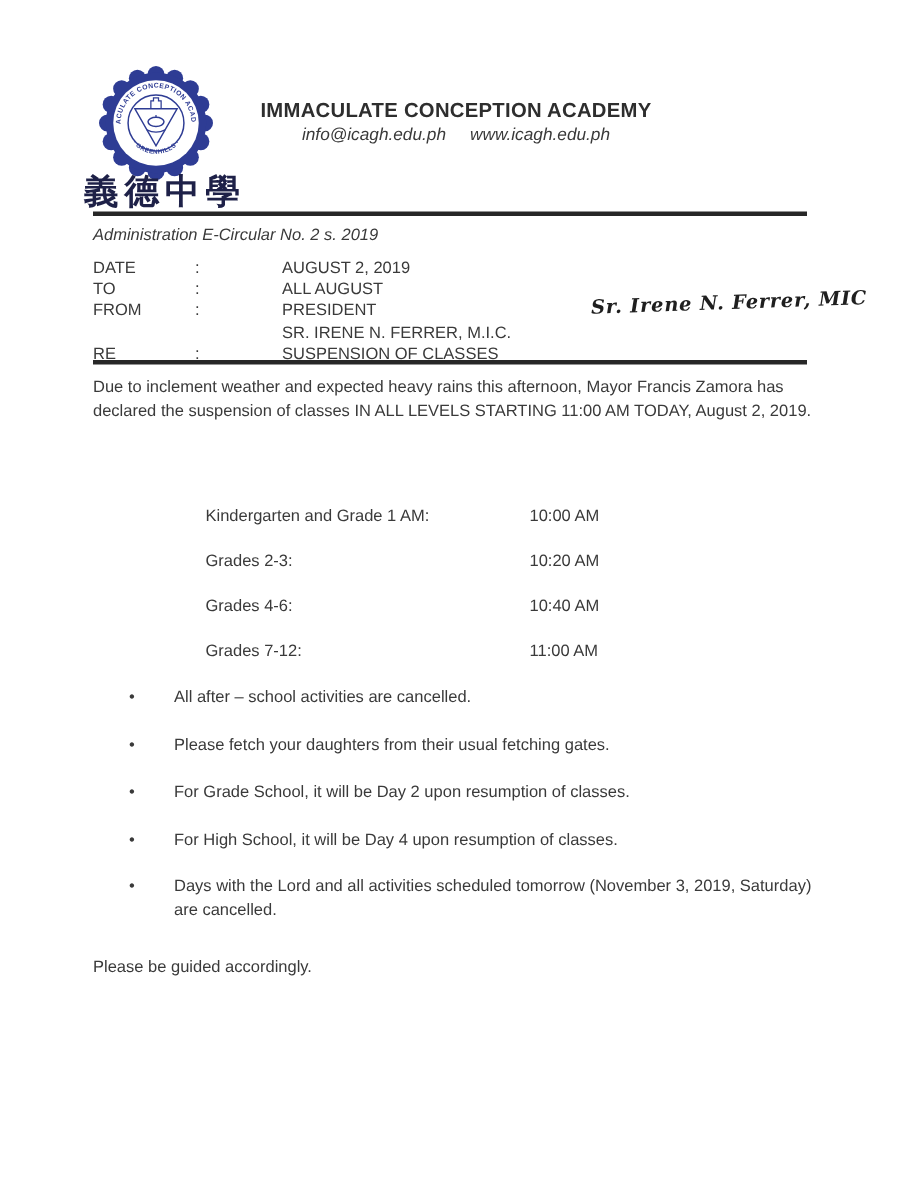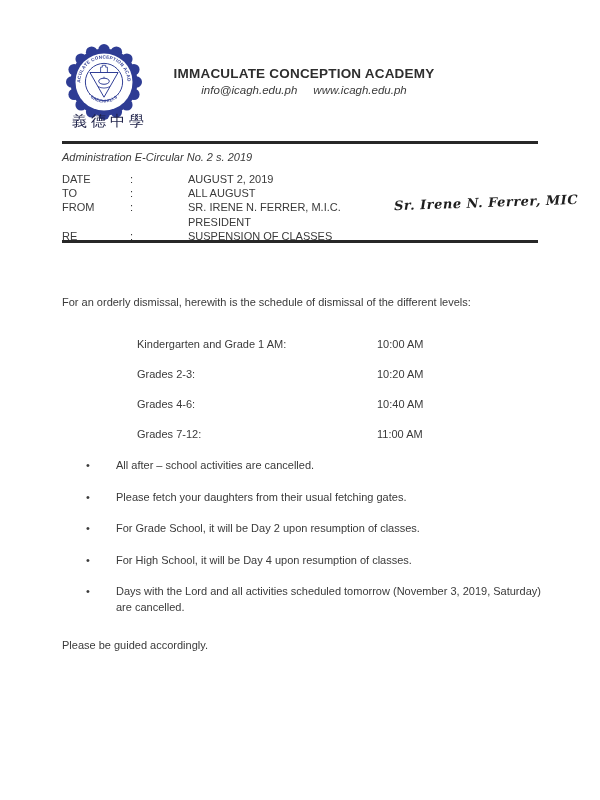--- a/index.html
+++ b/index.html
@@ -14,22 +14,22 @@
     color: #3a3a3a;
     overflow: hidden;
   }
 
   
   .logo { position: absolute; left: 66px; top: 44px; width: 76px; height: 76px; }
   .chinese-name {
     position: absolute; left: 56px; top: 112px; width: 108px;
     text-align: center;
     font-family: "DejaVu Serif", serif;
-    font-weight: normal; font-style: normal;
-    font-size: 15px; letter-spacing: 4px;
+    font-weight: bold; font-style: normal;
+    font-size: 23px; letter-spacing: 4px;
     color: #1e2148;
   }
   .header-text { position: absolute; left: 148px; top: 66px; width: 312px; text-align: center; }
   .school-name { font-size: 13.5px; font-weight: bold; color: #2e2e2e; letter-spacing: 0.2px; }
   .tel-line { margin-top: 6px; font-size: 11.5px; color: #3a3a3a; }
   .tel-line .fax { margin-left: 20px; }
   .contact-line { margin-top: 3px; font-size: 11.5px; font-style: italic; color: #3a3a3a; }
   .contact-line .website { margin-left: 16px; }
 
   .rule { position: absolute; left: 62px; width: 476px; height: 2.5px; background: #272727; }
@@ -51,21 +51,21 @@
     white-space: nowrap;
   }
   .from-value-wrap { position: relative; }
 
   
   .para { position: absolute; left: 62px; width: 484px; font-size: 11px; line-height: 15.5px; }
   .para-1 { top: 251px; }
   .para-2 { top: 295px; }
 
   .schedule { position: absolute; left: 137px; top: 339px; width: 340px; font-size: 11px; }
-  .schedule-row { display: flex; height: 11px; margin-bottom: 19px; line-height: 11px; gap: 24px; }
+  .schedule-row { display: flex; height: 11px; margin-bottom: 19px; line-height: 11px; }
   .schedule-level { width: 216px; }
   .schedule-time { }
 
   .bullets { position: absolute; left: 86px; top: 458px; width: 456px; font-size: 11px; }
   .bullet-item { display: flex; margin-bottom: 16px; line-height: 15.5px; }
   .bullet-marker { width: 20px; flex: 0 0 20px; }
   .bullet-text { flex: 1; margin-left: 10px; }
 
   .closing { position: absolute; left: 62px; top: 639px; font-size: 11px; }
 
@@ -138,35 +138,35 @@
     </div>
     <div class="field-row">
       <span>TO</span>
       <span>:</span>
       <span>ALL AUGUST</span>
     </div>
     <div class="field-row">
       <span>FROM</span>
       <span>:</span>
       <span class="from-value-wrap">
+        <span class="field-value-line">PRESIDENT</span>
         <span class="field-value-line">SR. IRENE N. FERRER, M.I.C.</span>
-        <span class="field-value-line">PRESIDENT</span>
         <span class="signature">Sr. Irene N. Ferrer, MIC</span>
       </span>
     </div>
     <div class="field-row">
       <span>RE</span>
       <span>:</span>
       <span>SUSPENSION OF CLASSES</span>
     </div>
   </div>
 
   <div class="rule rule-2"></div>
 
-  <div class="para para-2">For an orderly dismissal, herewith is the schedule of dismissal of the different levels:</div>
+  <div class="para para-1">Due to inclement weather and expected heavy rains this afternoon, Mayor Francis Zamora has declared the suspension of classes IN ALL LEVELS STARTING 11:00 AM TODAY, August 2, 2019.</div>
 
   <div class="schedule">
     <div class="schedule-row">
       <span class="schedule-level">Kindergarten and Grade 1 AM:</span>
       <span class="schedule-time">10:00 AM</span>
     </div>
     <div class="schedule-row">
       <span class="schedule-level">Grades 2-3:</span>
       <span class="schedule-time">10:20 AM</span>
     </div>

